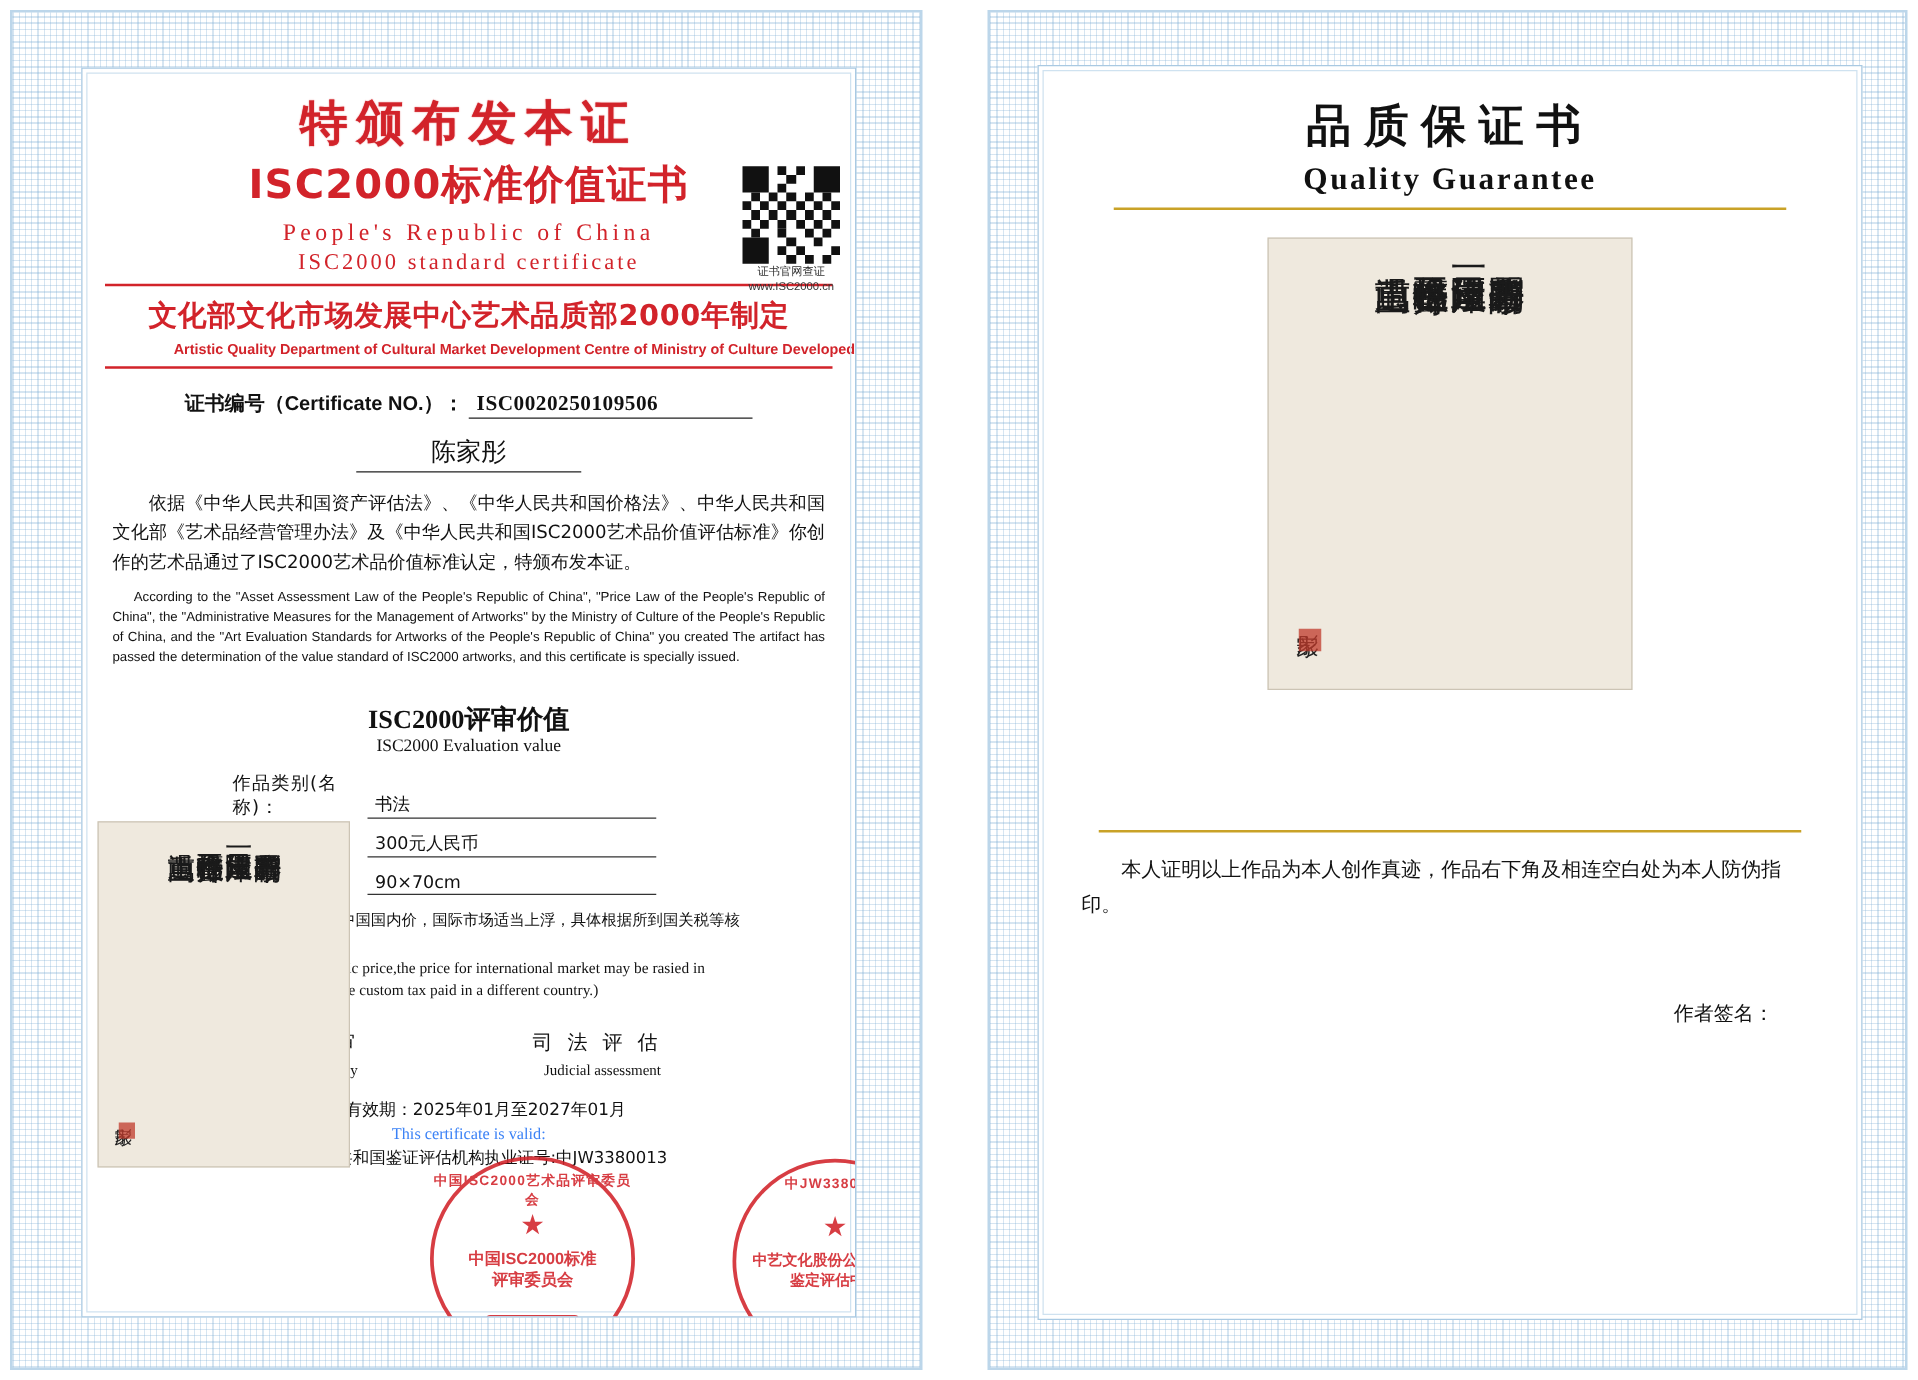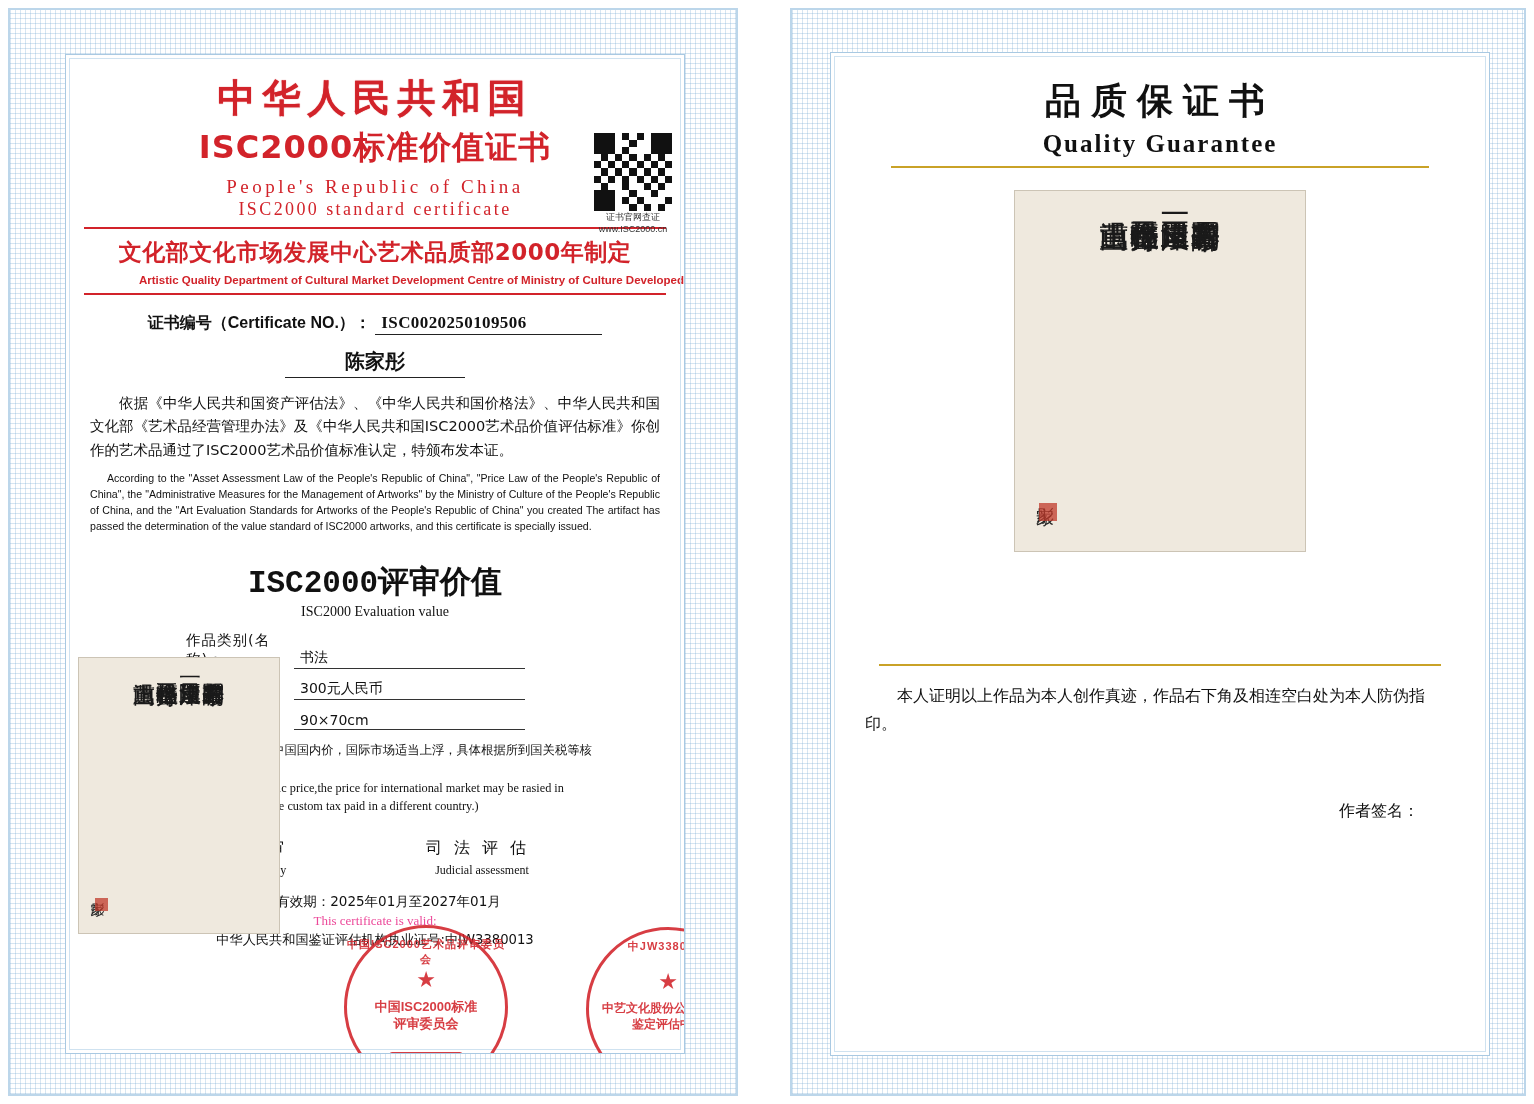--- a/index.html
+++ b/index.html
@@ -72,34 +72,34 @@
 
   .certno{margin-top:18px;text-align:center;font-size:16px;color:#111;}
   .certno .lab{font-weight:bold;}
   .certno .val{
     display:inline-block;min-width:215px;border-bottom:1.4px solid #222;
     font-weight:bold;font-size:17px;padding:0 6px 1px 6px;text-align:left;
     font-family:"Liberation Serif",serif;letter-spacing:.4px;
   }
   .holder{
     margin:13px auto 0 auto;width:180px;text-align:center;font-size:20px;
-    font-weight:bold;border-bottom:1.3px solid #222;padding-bottom:2px;color:#111;
+    font-weight:normal;border-bottom:1.3px solid #222;padding-bottom:2px;color:#111;
   }
 
   .body-cn{
     margin:14px 24px 0 24px;font-size:14.5px;line-height:1.65;color:#111;
     text-align:justify;text-indent:2em;font-family:"DejaVu Sans",sans-serif;
   }
   .body-en{
     margin:8px 24px 0 24px;font-size:10.6px;line-height:1.5;color:#111;
     text-align:justify;text-indent:1.6em;
   }
 
-  .l-h1{text-align:center;margin-top:26px;font-size:31px;font-weight:bold;color:#111;
-        font-family:Liberation Mono, monospace;}
+  .l-h1{text-align:center;margin-top:26px;font-size:21px;font-weight:bold;color:#111;
+        font-family:Liberation Serif, serif;}
   .l-h2{text-align:center;font-size:14px;color:#111;margin-top:1px;
         font-family:"Liberation Serif",serif;}
 
   .field{margin:11px 0 0 120px;font-size:14.5px;color:#111;display:flex;align-items:flex-end;}
   .field .fl{width:108px;letter-spacing:1px;font-family:"DejaVu Sans",sans-serif;}
   .field .fv{
     width:225px;border-bottom:1.1px solid #333;padding:0 0 1px 6px;font-size:14px;
     font-family:"DejaVu Sans",sans-serif;
   }
 
@@ -128,21 +128,21 @@
   .seal .bot{
     position:absolute;left:50%;bottom:13px;transform:translateX(-50%);
     border:1.8px solid #d2232a;border-radius:3px;padding:1px 6px;font-size:12px;font-weight:bold;
     white-space:nowrap;background:rgba(255,255,255,.2);
   }
   #seal-a{left:278px;top:870px;width:158px;height:158px;}
   #seal-b{left:520px;top:872px;width:158px;height:158px;}
 
   .valid{margin-top:15px;text-align:center;font-size:13.5px;color:#111;
          font-family:"DejaVu Sans",sans-serif;}
-  .valid-en{text-align:center;font-size:13px;color:#ec4899;margin-top:2px;
+  .valid-en{text-align:center;font-size:13px;color:#3b82f6;margin-top:2px;
             font-family:"Liberation Serif",serif;}
   .valid-lic{text-align:center;font-size:13.2px;color:#111;margin-top:2px;
              font-family:"DejaVu Sans",sans-serif;}
 
   
   .art{
     background:#efe9de;border:1px solid #ccc4b5;overflow:hidden;position:relative;
   }
   .art-cols{
     position:absolute;inset:0;display:flex;flex-direction:row-reverse;
@@ -191,21 +191,21 @@
 </style>
 </head>
 <body>
 
 <div class="page">
 
   <div class="cert" id="cert-left">
     <div class="guilloche"></div>
     <div class="inner-frame" id="left-inner">
 
-      <div class="l-title1">中华人民共和国</div>
+      <div class="l-title1">特颁布发本证</div>
       <div class="l-title2">ISC2000标准价值证书</div>
       <div class="l-title3">People's Republic of China</div>
       <div class="l-title4">ISC2000 standard certificate</div>
       <div class="redline"></div>
       <div class="l-title5">文化部文化市场发展中心艺术品质部2000年制定</div>
       <div class="l-title6">Artistic Quality Department of Cultural Market Development Centre of Ministry of Culture Developed</div>
       <div class="redline2"></div>
 
       <div class="qr-wrap">
         <div class="qr">

